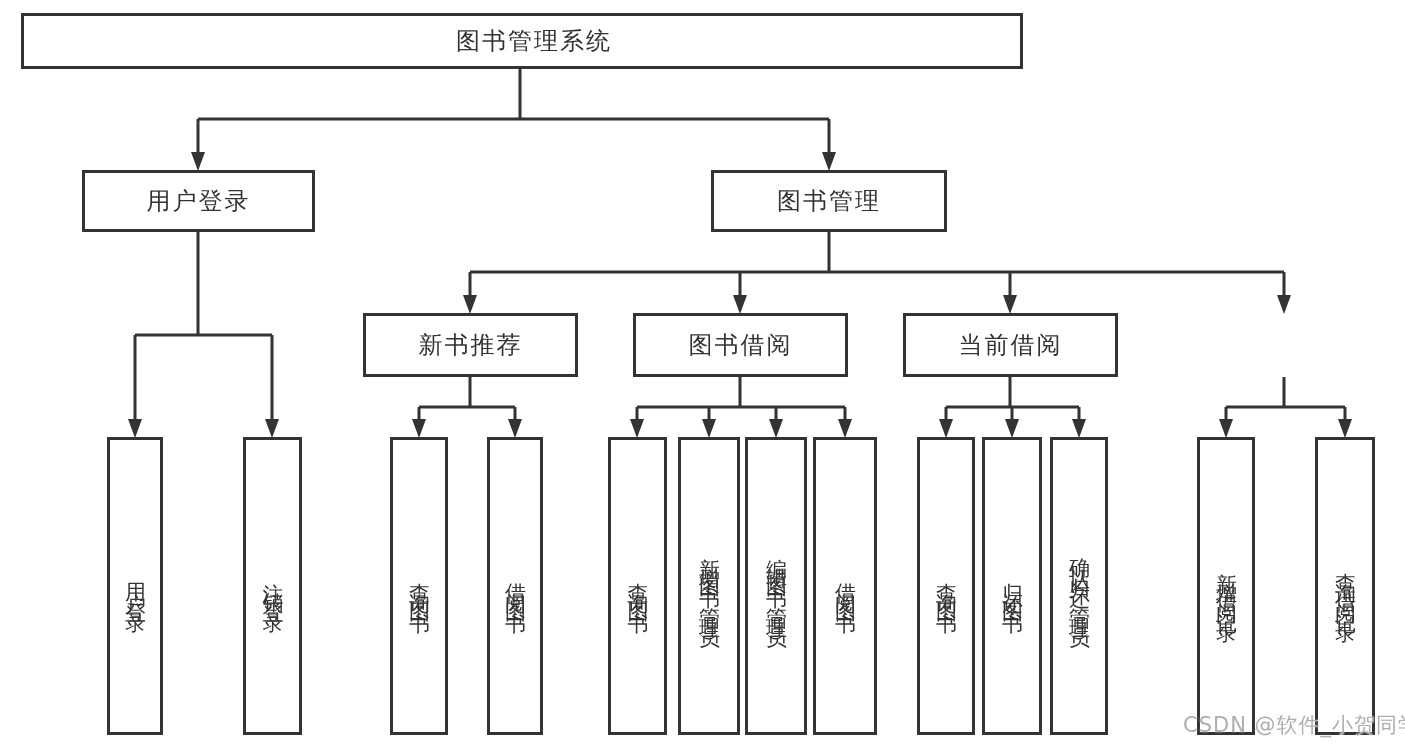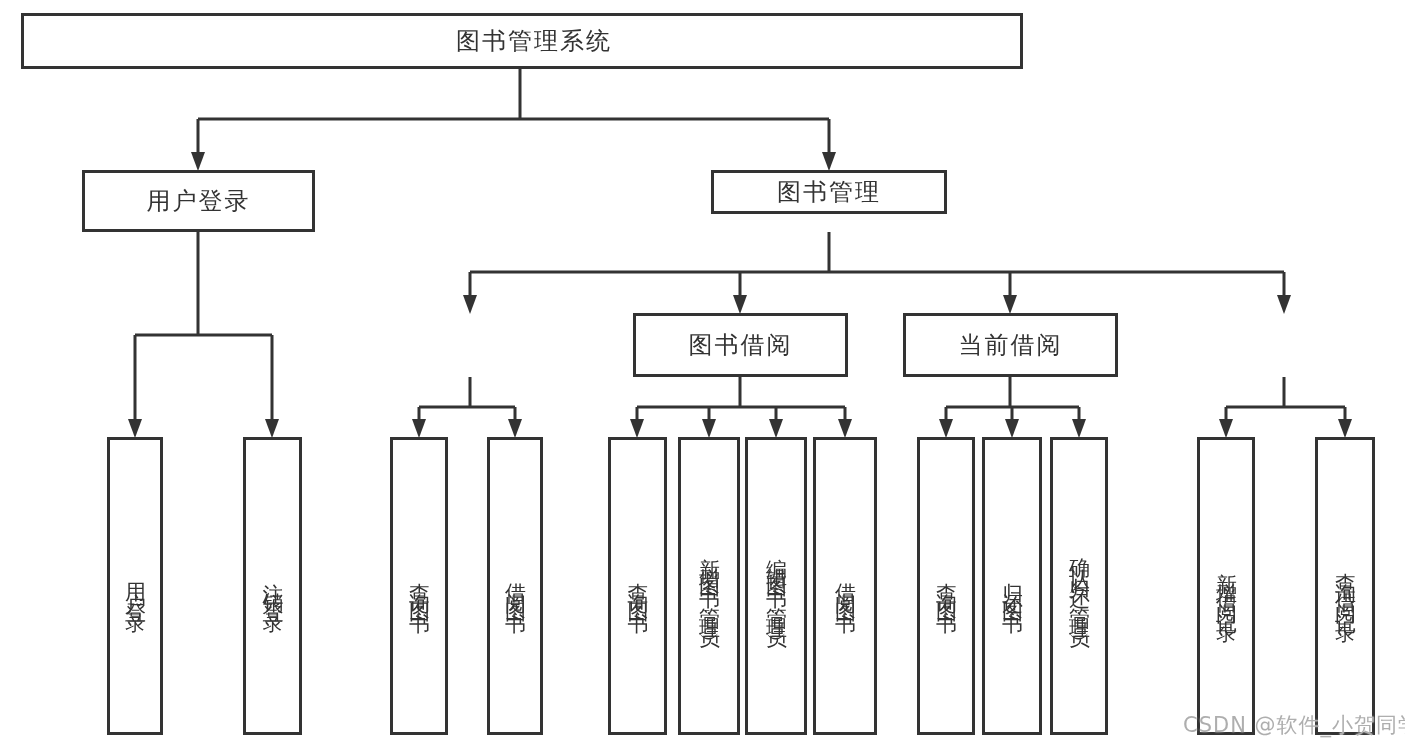--- a/index.html
+++ b/index.html
@@ -108,24 +108,27 @@
     </g>
   </svg>
 
   <div class="node h" style="left:21px; top:13px; width:1002px; height:56px;padding-left:24px;">
     <span>图书管理系统</span>
   </div>
 
   <div class="node h" style="left:82px; top:170px; width:233px; height:62px;">
     <span>用户登录</span>
   </div>
-  <div class="node h" style="left:711px; top:170px; width:236px; height:44px;font-family:Liberation Serif, serif;">
+  <div class="node h" style="left:711px; top:170px; width:236px; height:62px;font-family:Liberation Serif, serif;">
     <span>图书管理</span>
   </div>
 
+  <div class="node h" style="left:363px; top:313px; width:215px; height:64px;">
+    <span>新书推荐</span>
+  </div>
   <div class="node h" style="left:633px; top:313px; width:215px; height:64px;justify-content:center;">
     <span>图书借阅</span>
   </div>
   <div class="node h" style="left:903px; top:313px; width:215px; height:64px;align-items:center;">
     <span>当前借阅</span>
   </div>
 
   <div class="node v" style="left:107px; top:437px; width:56px; height:298px;">
     <span>用户登录</span>
   </div>

